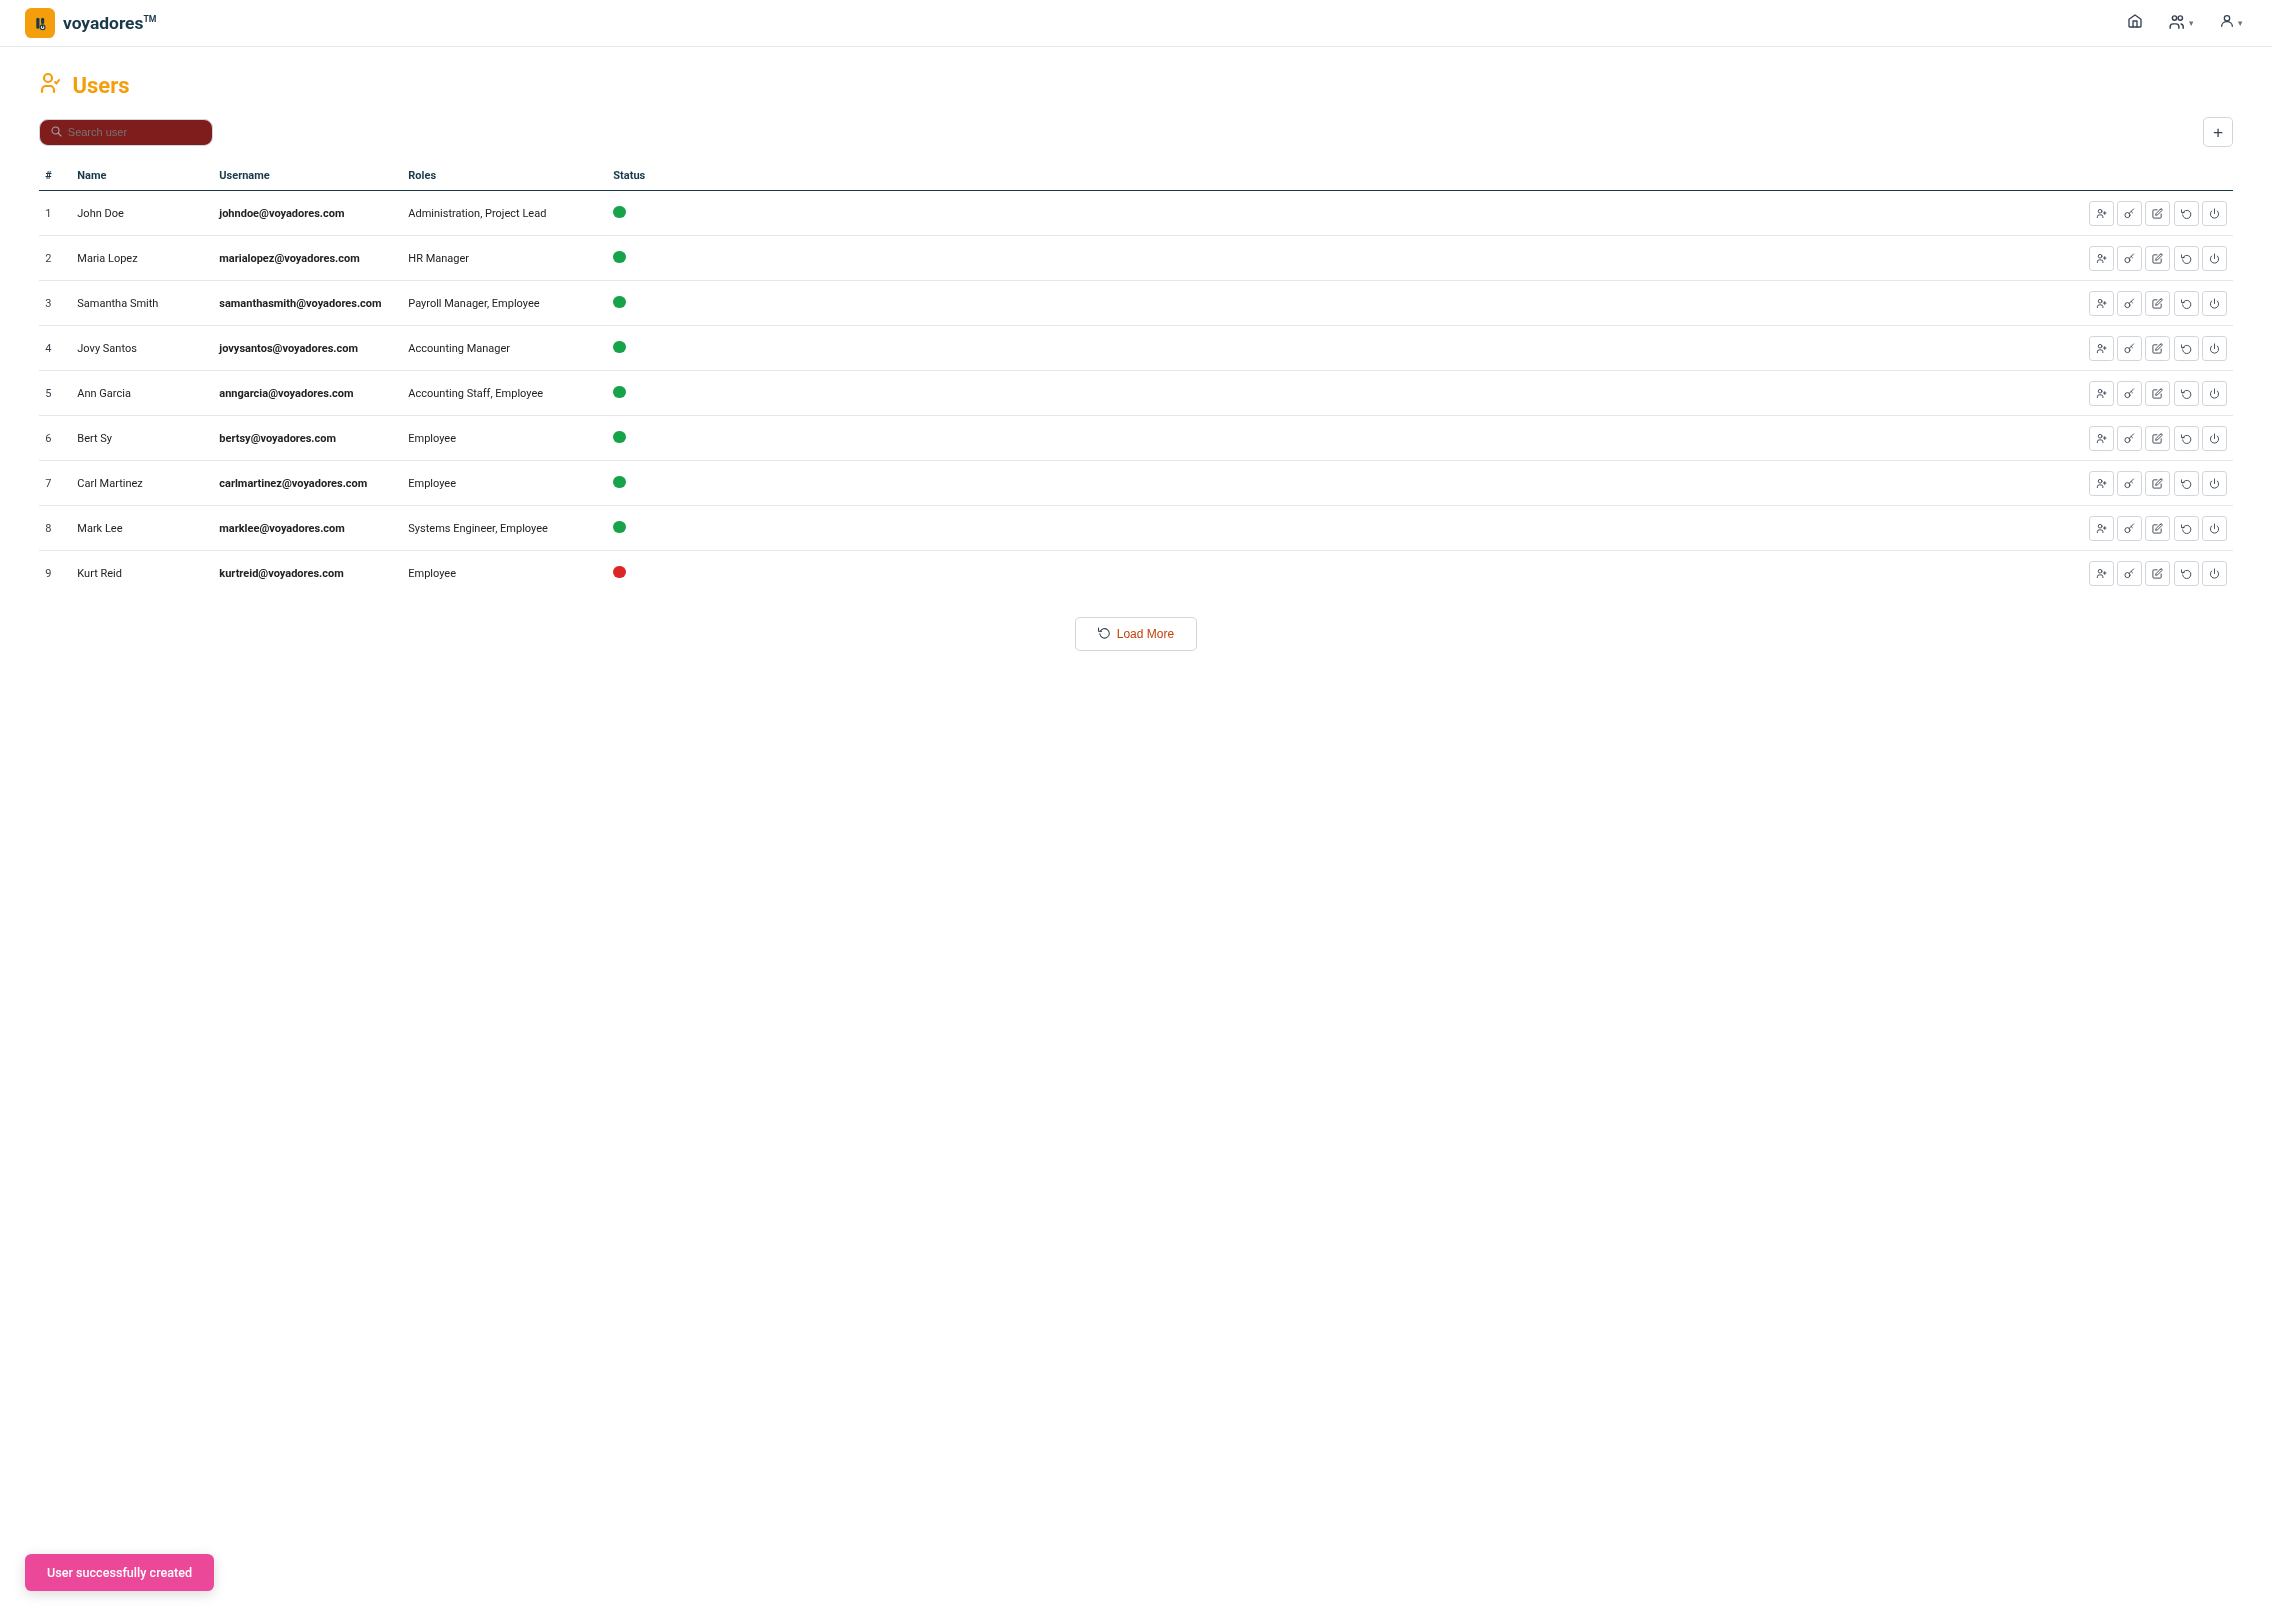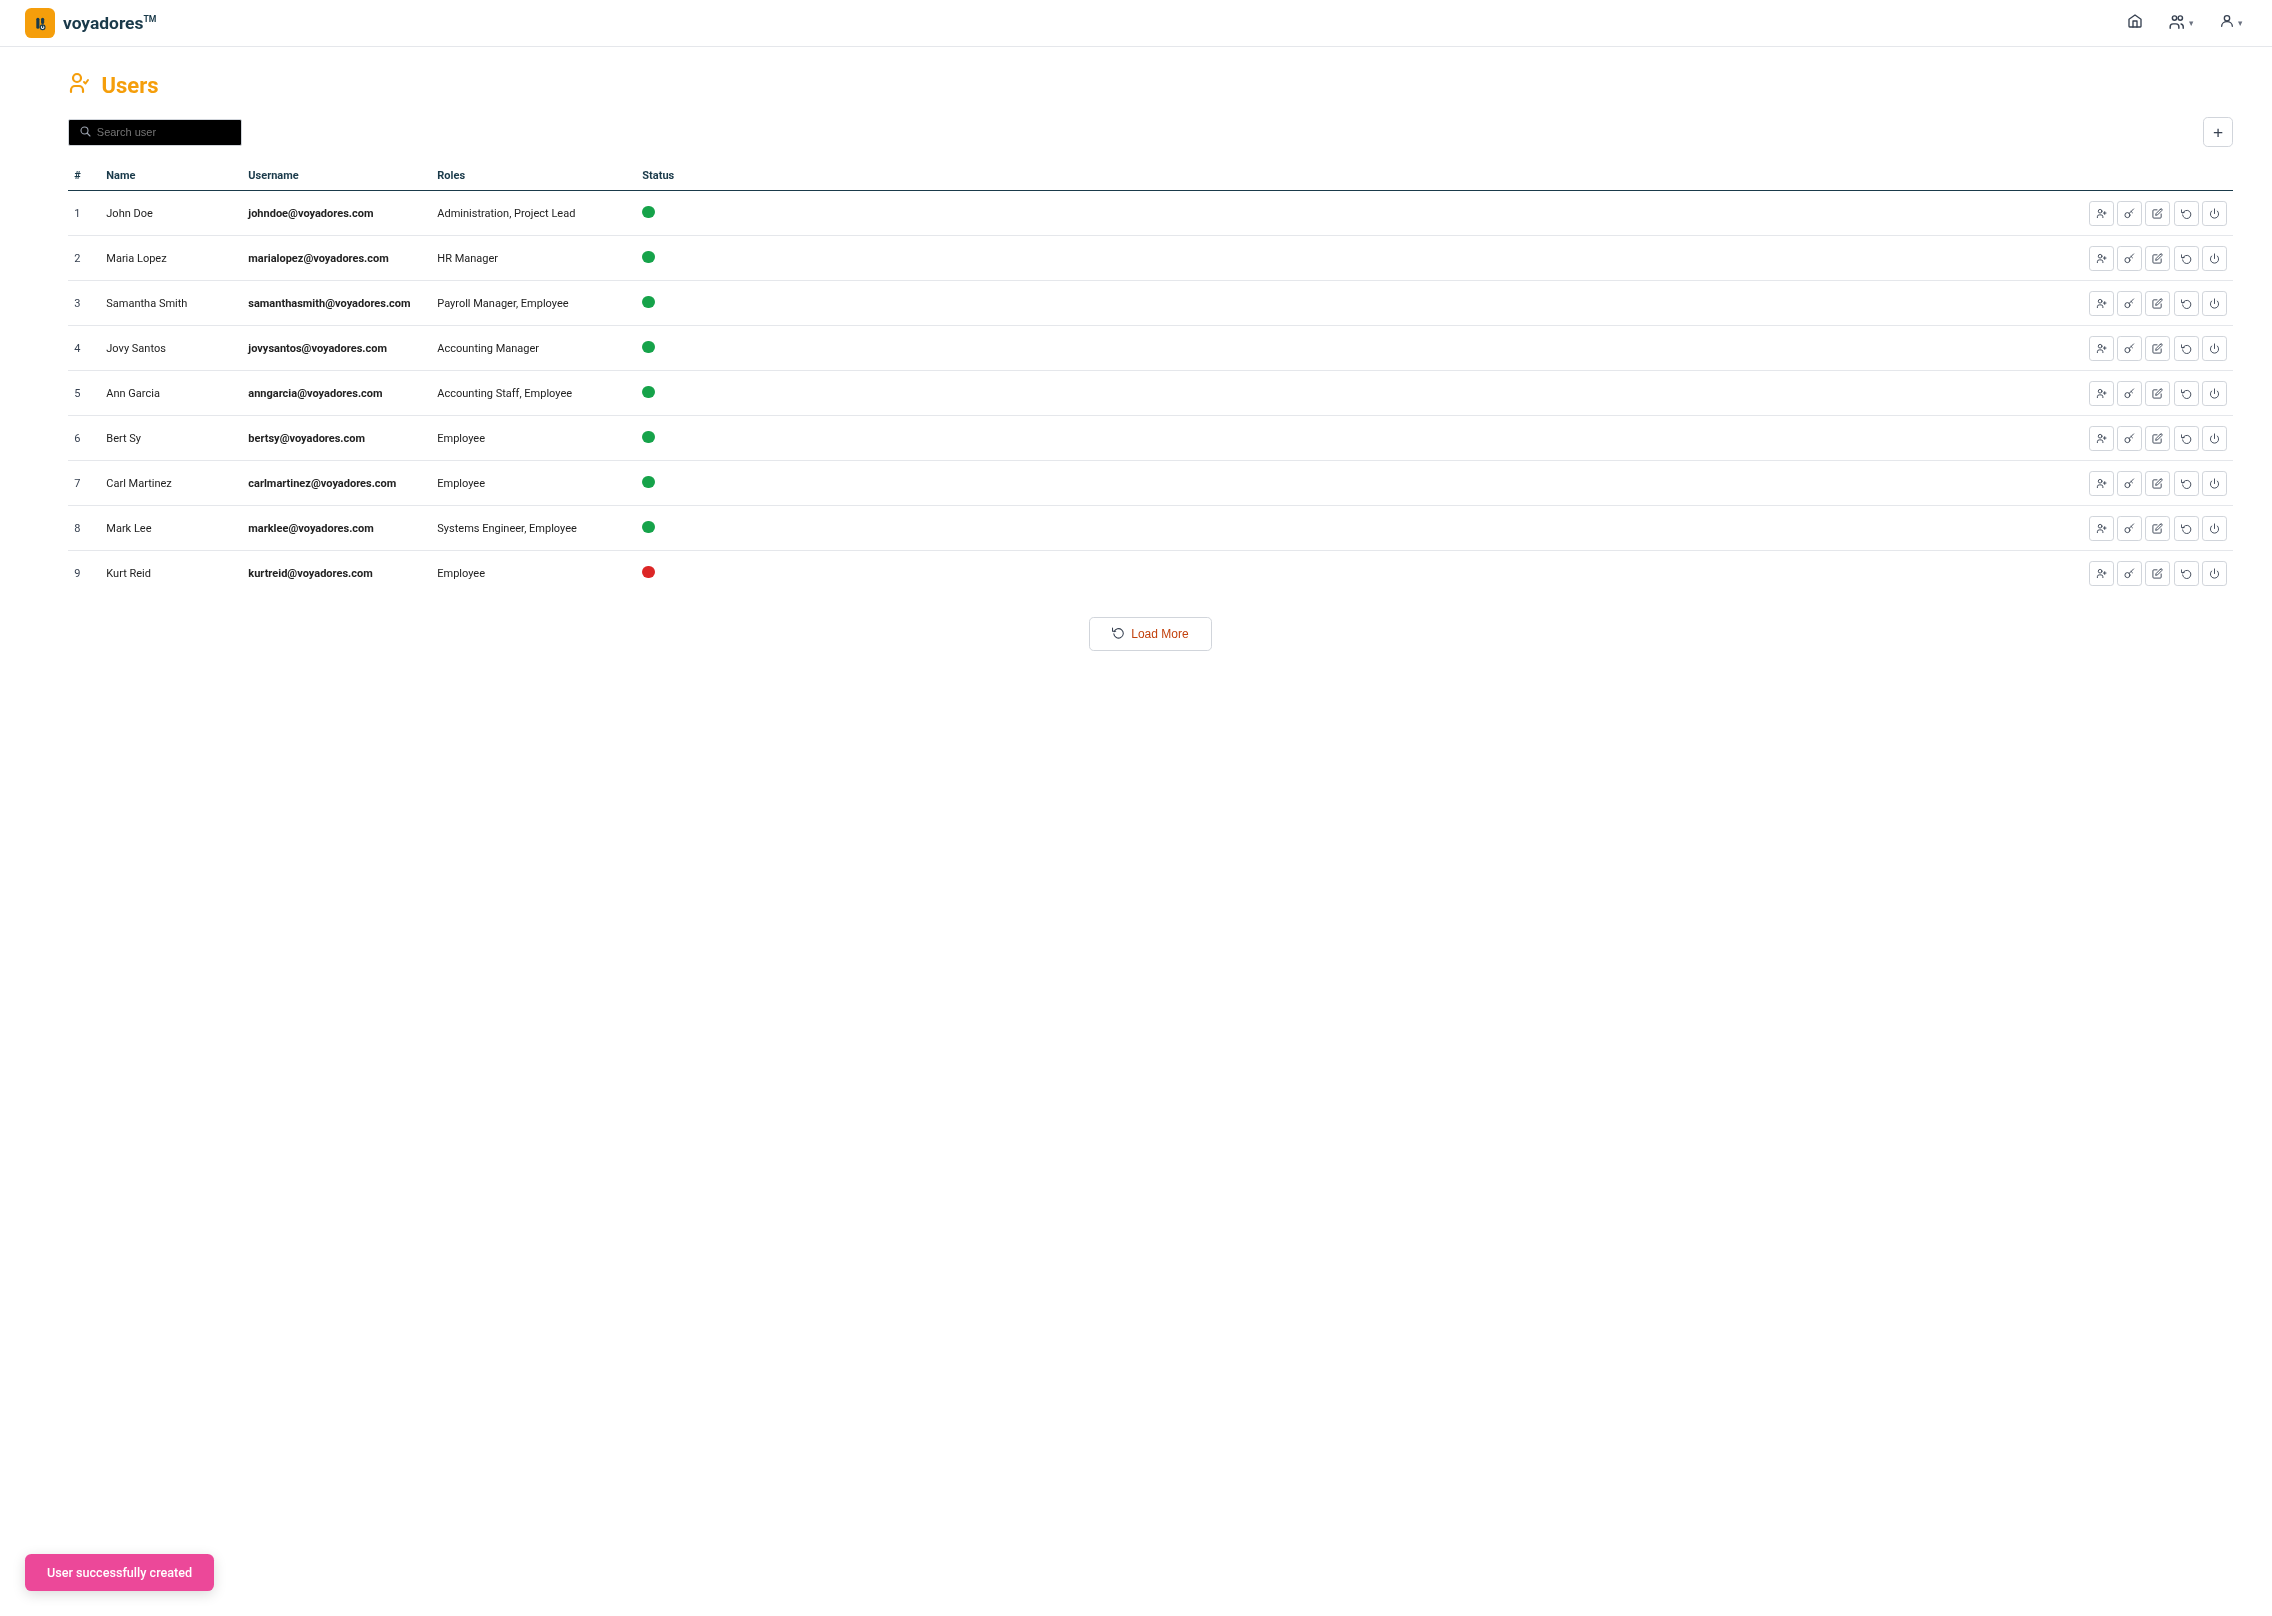--- a/index.html
+++ b/index.html
@@ -66,21 +66,20 @@
       padding: 3.2px 4.7px;
     }
     .nav-icon-btn .chevron {
       font-size: 8.7px;
       color: #6b7280;
     }
 
     
     .main {
       padding: 24px 39px;
-      margin-left: 29px;
     }
 
     
     .page-title-row {
       display: flex;
       align-items: center;
       gap: 9.5px;
       margin-bottom: 17.4px;
     }
     .page-title-icon {
@@ -97,25 +96,25 @@
     .toolbar {
       display: flex;
       align-items: center;
       justify-content: space-between;
       margin-bottom: 14px;
     }
     .search-box {
       display: flex;
       align-items: center;
       border: 0.8px solid #d1d5db;
-      border-radius: 2px;
+      border-radius: 9px;
       padding: 4.7px 9.5px;
       gap: 6.3px;
       width: 174px;
-      background: #000000;
+      background: #7f1d1d;
     }
     .search-box input {
       border: none;
       outline: none;
       font-size: 11px;
       color: #9ca3af;
       width: 100%;
       background: transparent;
     }
     .search-icon-svg {

